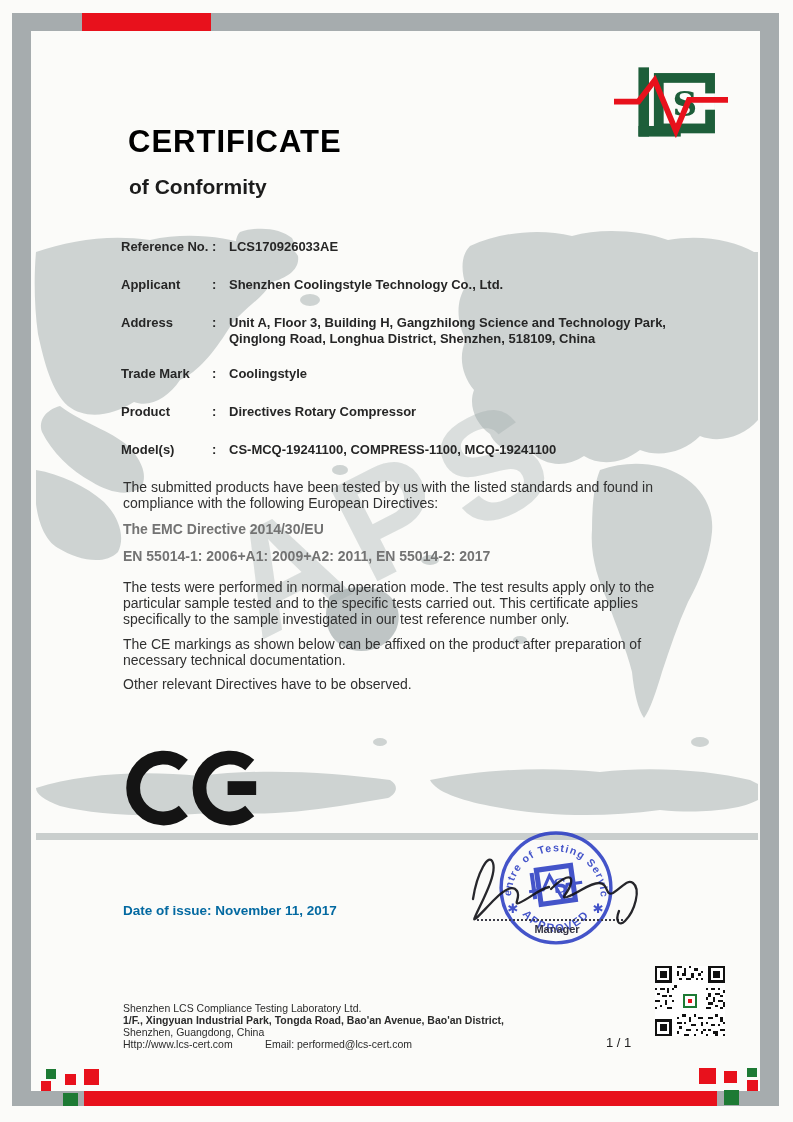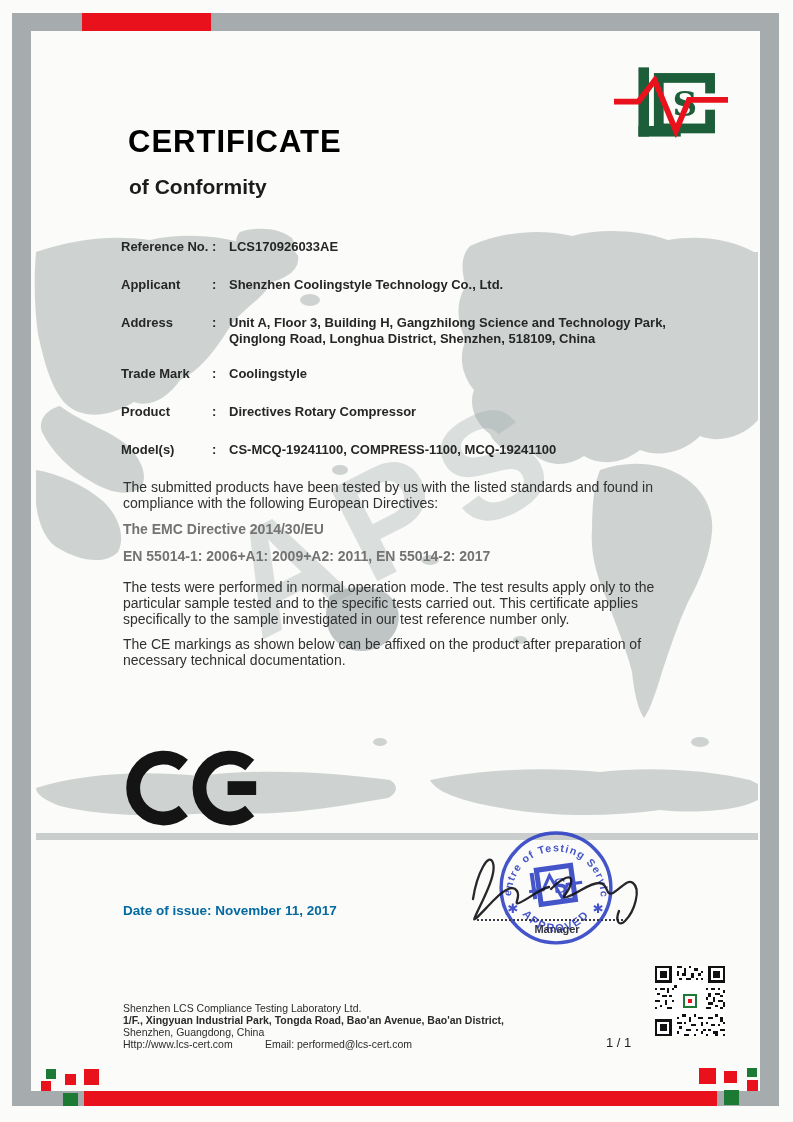--- a/index.html
+++ b/index.html
@@ -127,20 +127,21 @@
     <span class="field-label">Model(s)</span>
     <span class="field-colon">:</span>
     <span class="field-value">CS-MCQ-19241100, COMPRESS-1100, MCQ-19241100</span>
   </div>
 
   <div class="para" style="top:479px">The submitted products have been tested by us with the listed standards and found in compliance with the following European Directives:</div>
   <div class="para bold" style="top:521px">The EMC Directive 2014/30/EU</div>
   <div class="para bold" style="top:548px">EN 55014-1: 2006+A1: 2009+A2: 2011, EN 55014-2: 2017</div>
   <div class="para" style="top:579px">The tests were performed in normal operation mode. The test results apply only to the particular sample tested and to the specific tests carried out. This certificate applies specifically to the sample investigated in our test reference number only.</div>
   <div class="para" style="top:636px">The CE markings as shown below can be affixed on the product after preparation of necessary technical documentation.</div>
+  <div class="para" style="top:676px">Other relevant Directives have to be observed.</div>
 
   <svg class="ce-mark" width="140" height="86" viewBox="14 0 152 92">
     <path d="M85 20 A33 33 0 1 0 85 70" fill="none" stroke="#141414" stroke-width="15"></path>
     <g transform="translate(72,0)">
       <path d="M85 20 A33 33 0 1 0 85 70" fill="none" stroke="#141414" stroke-width="15"></path>
       <rect x="61" y="37.5" width="31" height="15" fill="#141414"></rect>
     </g>
   </svg>
 
   <div class="date-line">Date of issue: November 11, 2017</div>

